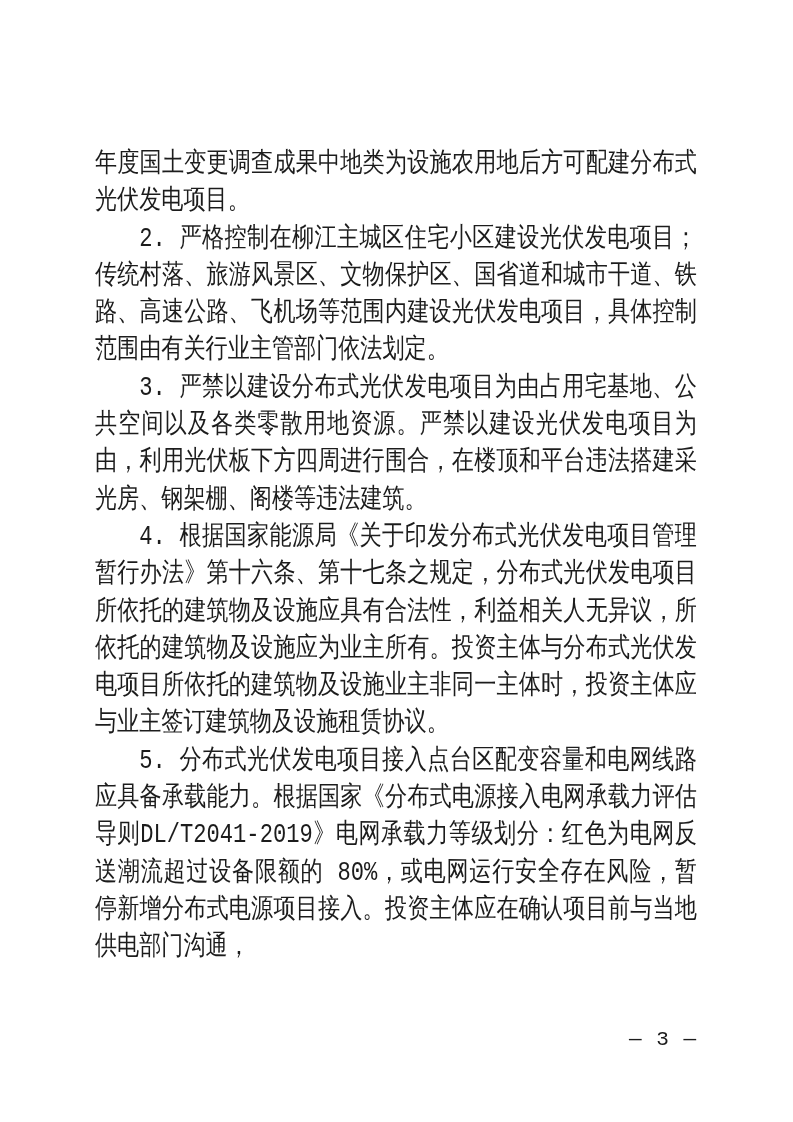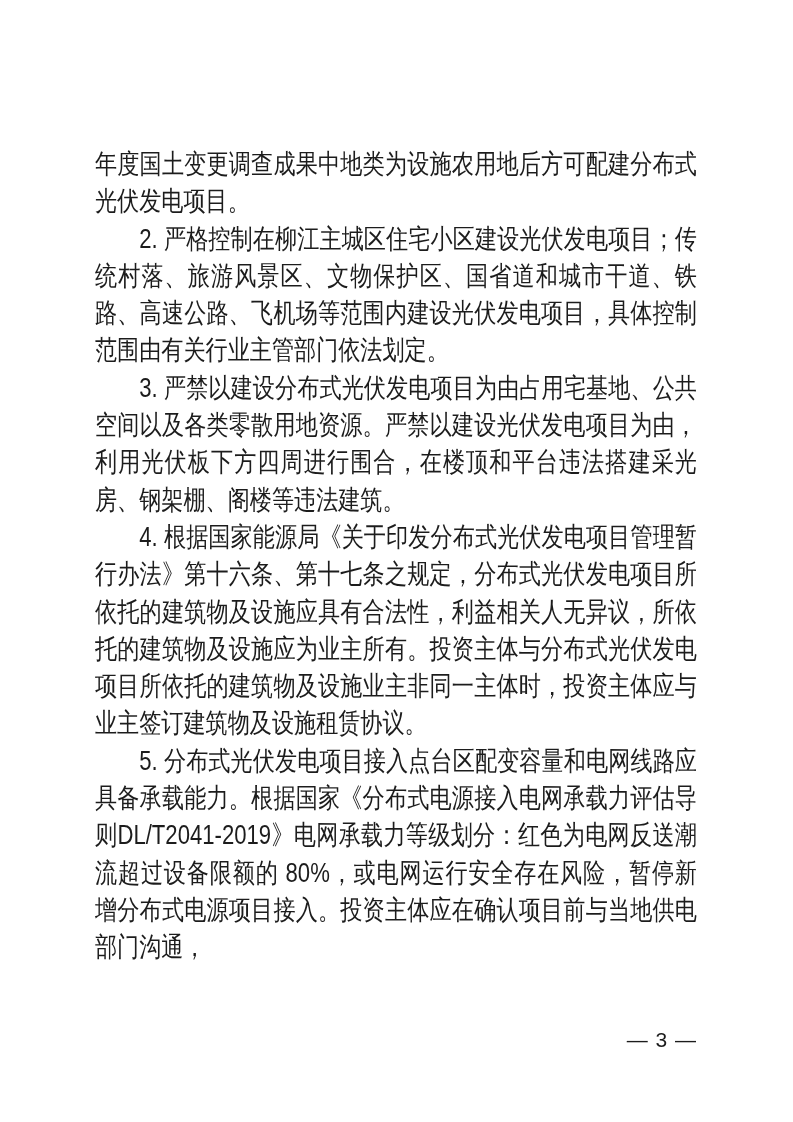--- a/index.html
+++ b/index.html
@@ -6,21 +6,21 @@
     margin: 0;
     padding: 0;
     background: #ffffff;
   }
   .page {
     position: relative;
     width: 793px;
     height: 1122px;
     background: #ffffff;
     overflow: hidden;
-    font-family: Liberation Sans, sans-serif;
+    font-family: Liberation Mono, monospace;
     color: #1c1c1c;
   }
   
   .doc-body {
     position: absolute;
     left: 95px;
     top: 146px;
     width: 735px;              
     transform: scaleX(0.819);
     transform-origin: 0 0;

